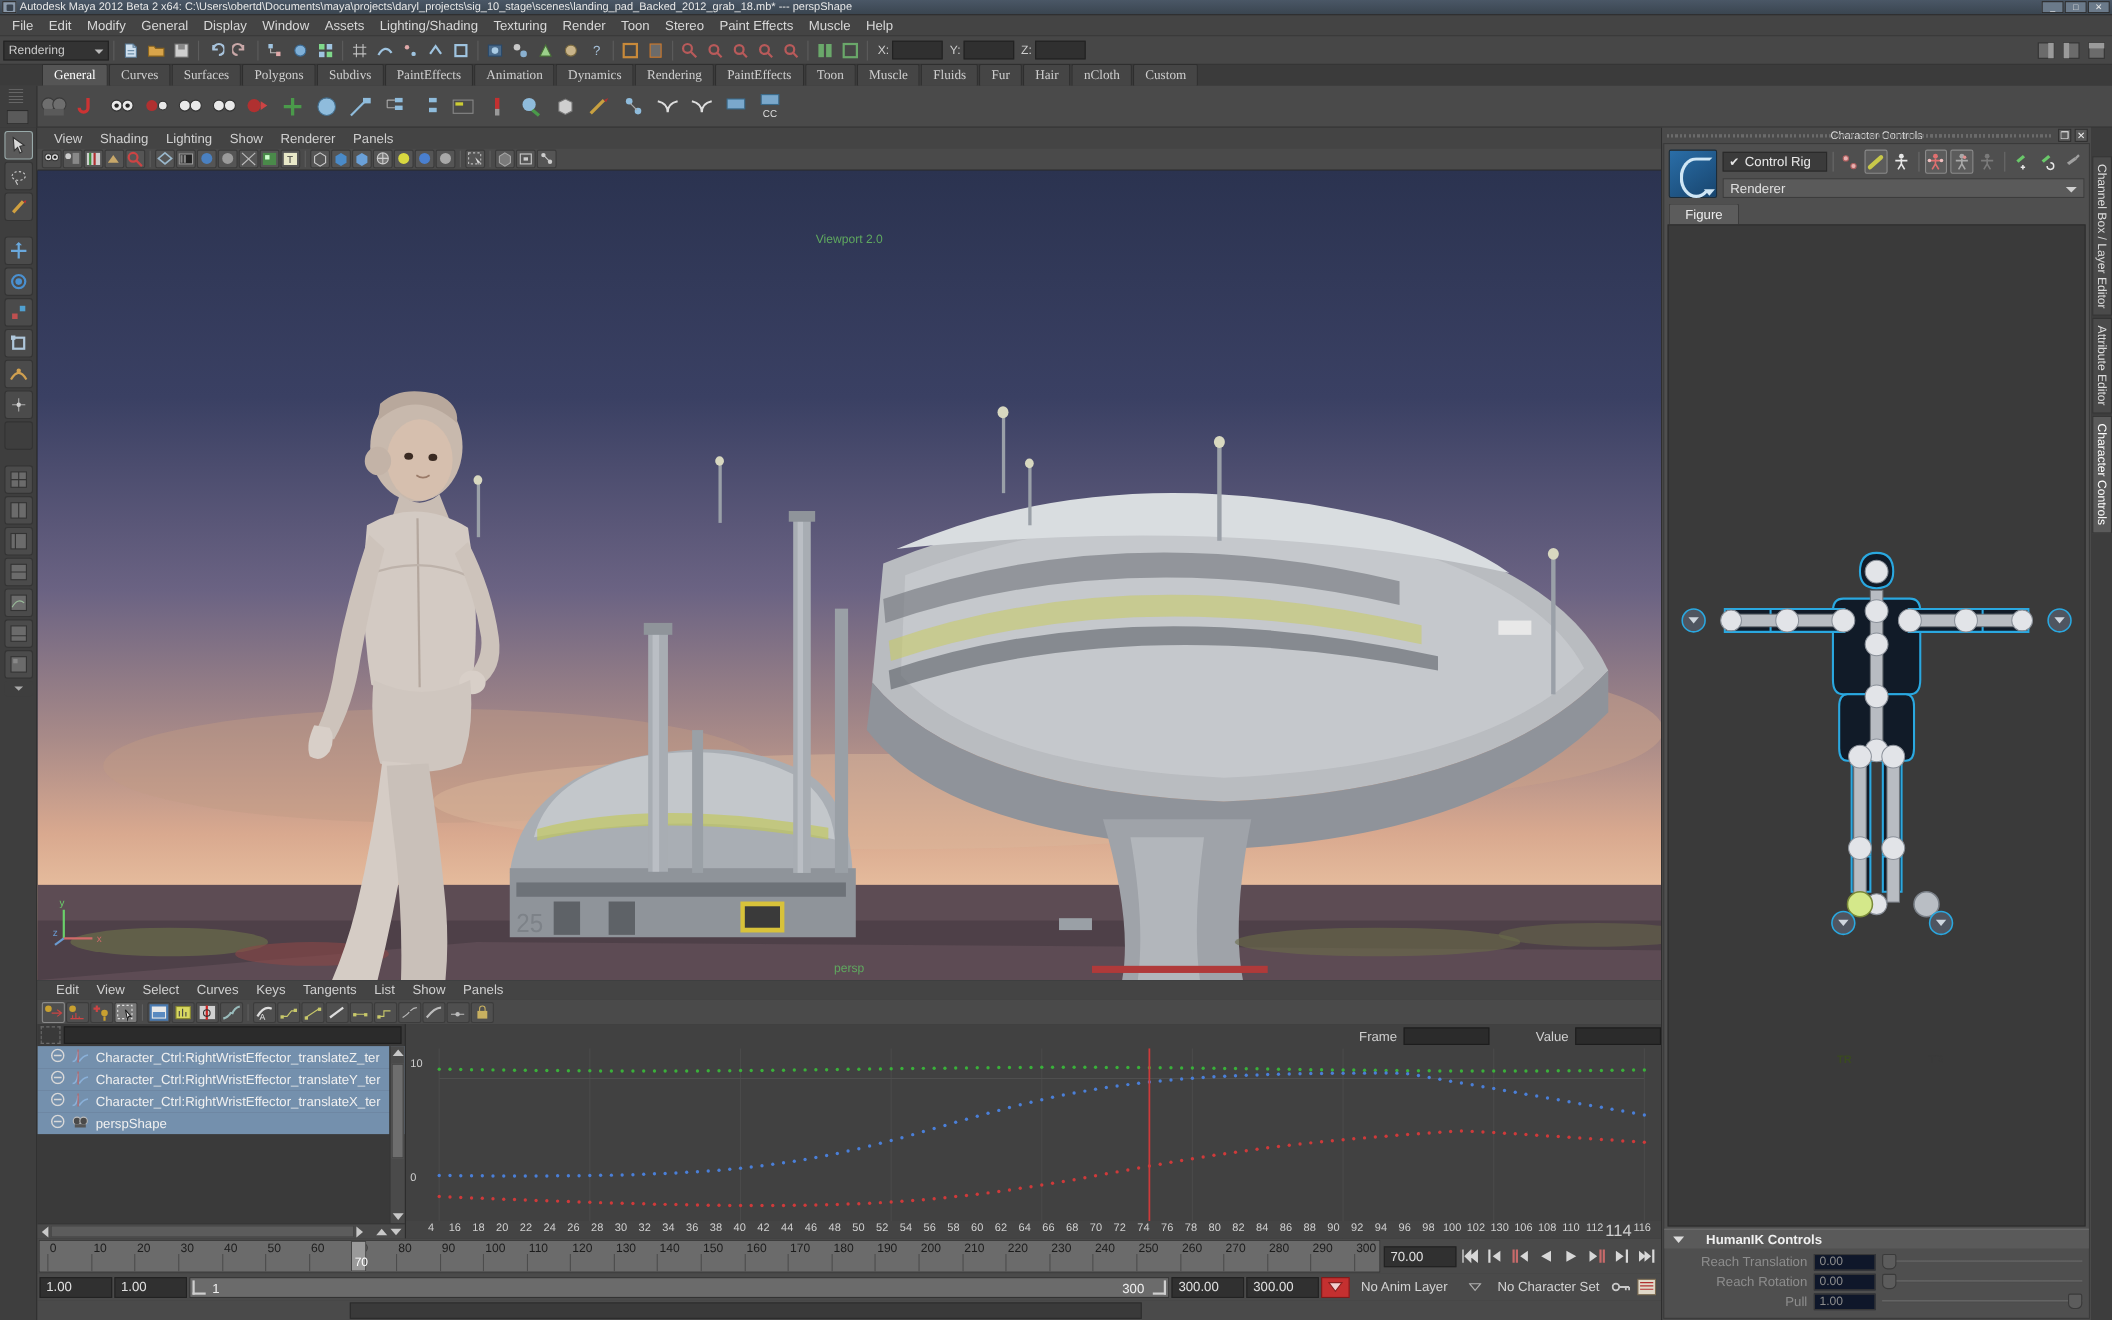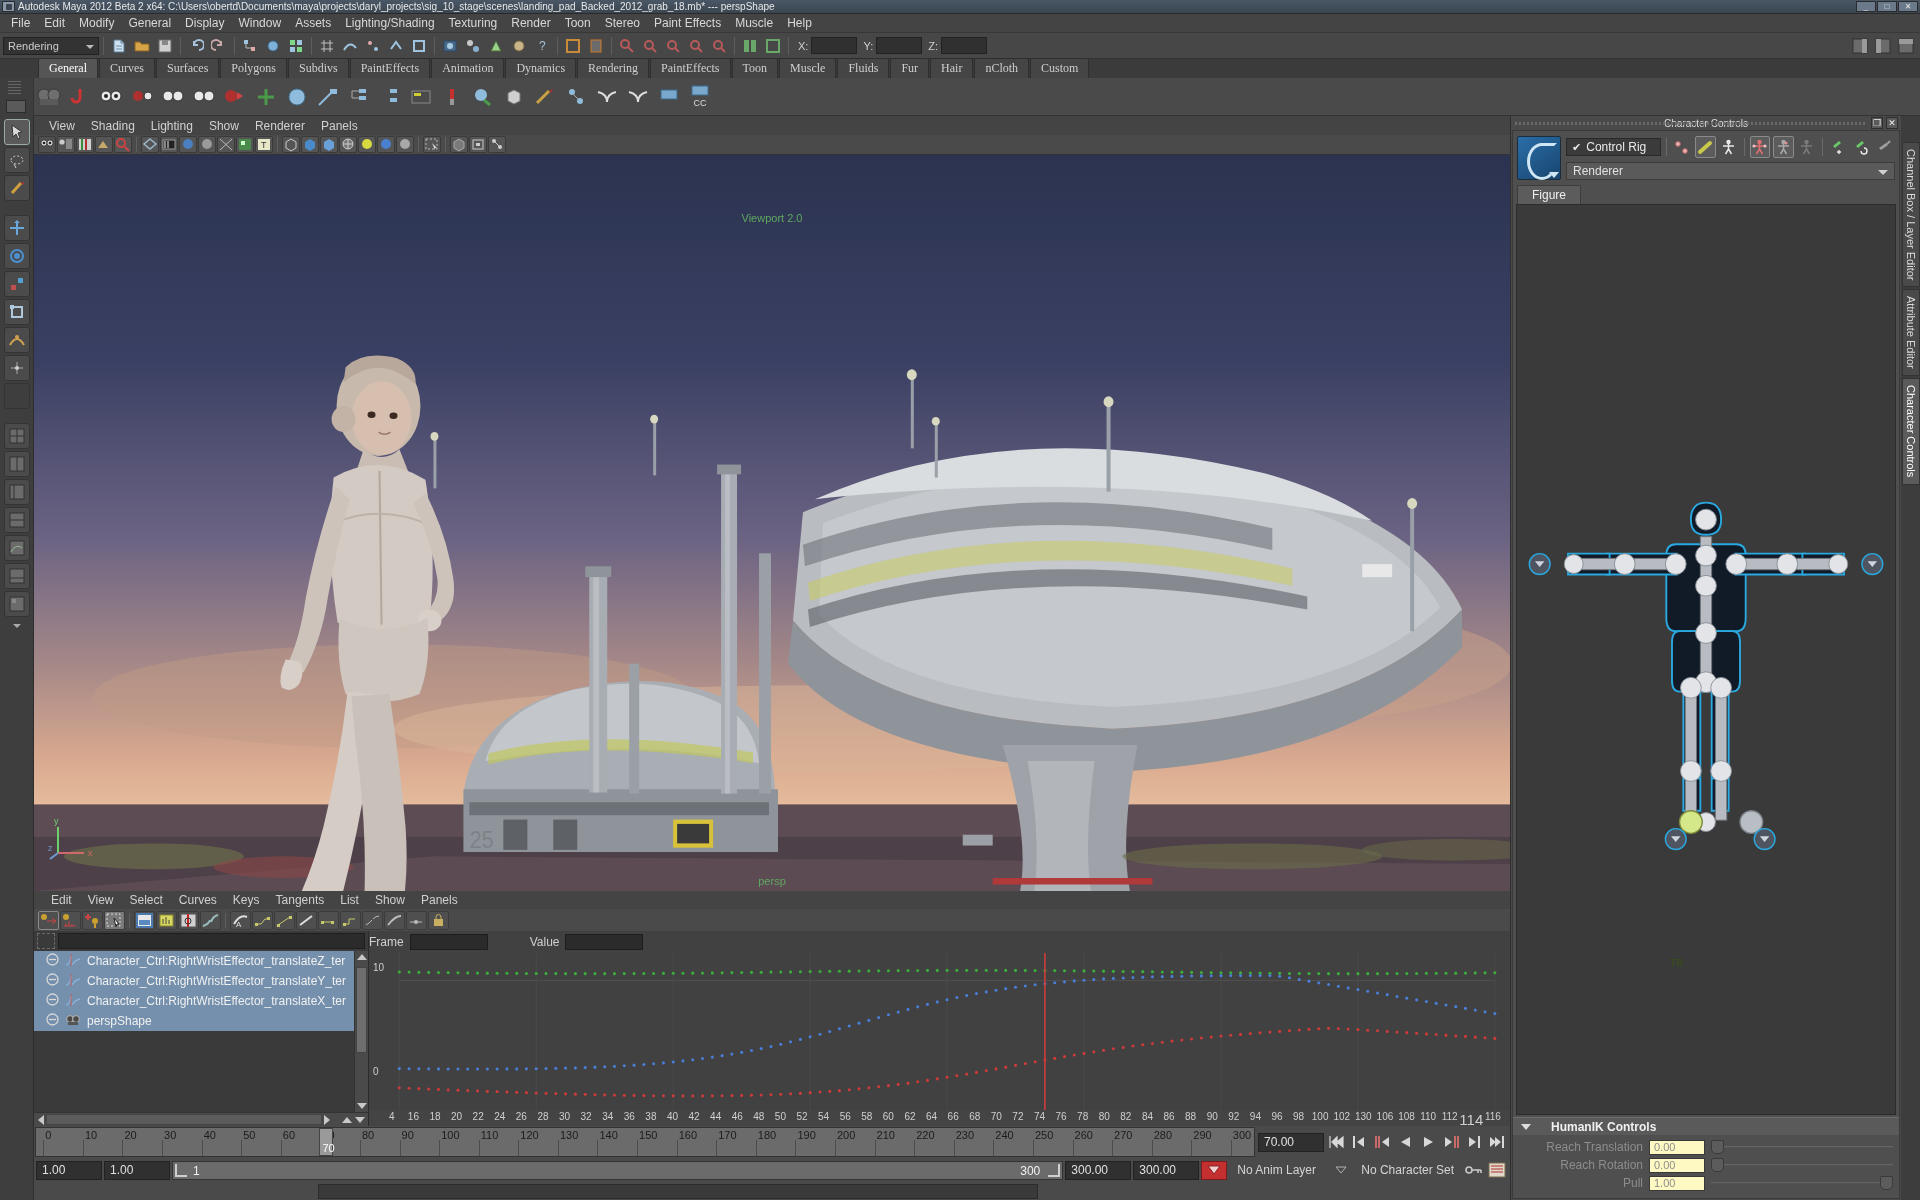--- a/index.html
+++ b/index.html
@@ -183,21 +183,21 @@
   .fig-tabs { display:flex; padding-left:4px; margin-top:3px; }
   .fig-tab { padding:2px 14px; font-size:12px; background:#5c5c5c; border:1px solid #3c3c3c;
      border-bottom:none; color:#eee; border-radius:2px 2px 0 0; }
   .fig-stage { flex:1 1 auto; background:#3a3a3a; border:1px solid #2c2c2c; margin:0 3px;
      position:relative; min-height:0; overflow:hidden; }
   .hik-section { height:18px; background:#5a5a5a; border-top:1px solid #6d6d6d;
      display:flex; align-items:center; gap:20px; padding-left:8px; flex:0 0 18px; margin-top:2px; }
   .hik-section b { font-size:12px; color:#f0f0f0; }
   .slider-row { height:18px; display:flex; align-items:center; gap:6px; padding:0 6px; }
   .sr-label { width:124px; text-align:right; font-size:12px; color:#8d8d8d; }
-  .sr-val { width:56px; height:15px; background:#fef9c3; border:1px solid #383838;
+  .sr-val { width:56px; height:15px; background:#0f172a; border:1px solid #383838;
      font-size:11px; color:#8d8d8d; display:flex; align-items:center; padding-left:4px; }
   .sr-track { flex:1 1 auto; height:14px; position:relative; }
   .sr-track .line { position:absolute; left:0; right:0; top:6px; height:2px;
      background:linear-gradient(180deg,#6e6e6e,#4a4a4a); }
   .sr-track .hd { position:absolute; top:0; width:13px; height:14px; background:#5c5c5c;
      border:1px solid #3a3a3a; border-radius:2px 2px 5px 5px; }
   .vtabs { width:19px; flex:0 0 19px; background:#3d3d3d; display:flex; flex-direction:column;
      align-items:center; padding-top:26px; }
   .vtab { writing-mode:vertical-rl; font-size:11px; color:#dcdcdc; background:#4a4a4a;
      border:1px solid #333; padding:6px 2px; margin-bottom:2px; letter-spacing:0px; }
@@ -1090,21 +1090,21 @@
               <div style="width:0;height:0;border-top:5px solid transparent;border-bottom:5px solid transparent;border-right:6px solid #c8c8c8;margin-left:4px"></div>
               <div style="flex:1;height:11px;margin:0 2px;background:#5c5c5c;border:1px solid #444"></div>
               <div style="width:0;height:0;border-top:5px solid transparent;border-bottom:5px solid transparent;border-left:6px solid #c8c8c8"></div>
               <div style="width:12px"></div>
               <div style="width:0;height:0;border-left:5px solid transparent;border-right:5px solid transparent;border-bottom:6px solid #c8c8c8;margin-right:3px"></div>
               <div style="width:0;height:0;border-left:5px solid transparent;border-right:5px solid transparent;border-top:6px solid #c8c8c8;margin-right:3px"></div>
             </div>
           </div>
 
           <div class="ge-graph">
-            <div style="position:absolute;left:0;top:0;right:0;height:22px;display:flex;align-items:center;justify-content:flex-start;gap:6px">
+            <div style="position:absolute;left:0;top:0;right:0;height:22px;display:flex;align-items:center;justify-content:flex-end;gap:6px">
               <span style="font-size:12px;color:#d0d0d0">Frame</span>
               <div style="width:78px;height:16px;background:#2b2b2b;border:1px solid #1d1d1d"></div>
               <span style="width:30px"></span>
               <span style="font-size:12px;color:#d0d0d0">Value</span>
               <div style="width:78px;height:16px;background:#2b2b2b;border:1px solid #1d1d1d"></div>
             </div>
             <svg id="curve-svg" style="position:absolute;left:0;top:22px;right:0;bottom:0;width:100%;height:calc(100% - 22px)" viewBox="0 0 1130 164" preserveAspectRatio="none">
                 <line x1="30" y1="0" x2="30" y2="164" stroke="#4a4a4a"></line>
                 <line x1="165.625" y1="0" x2="165.625" y2="164" stroke="#4a4a4a"></line>
                 <line x1="301.25" y1="0" x2="301.25" y2="164" stroke="#4a4a4a"></line>

